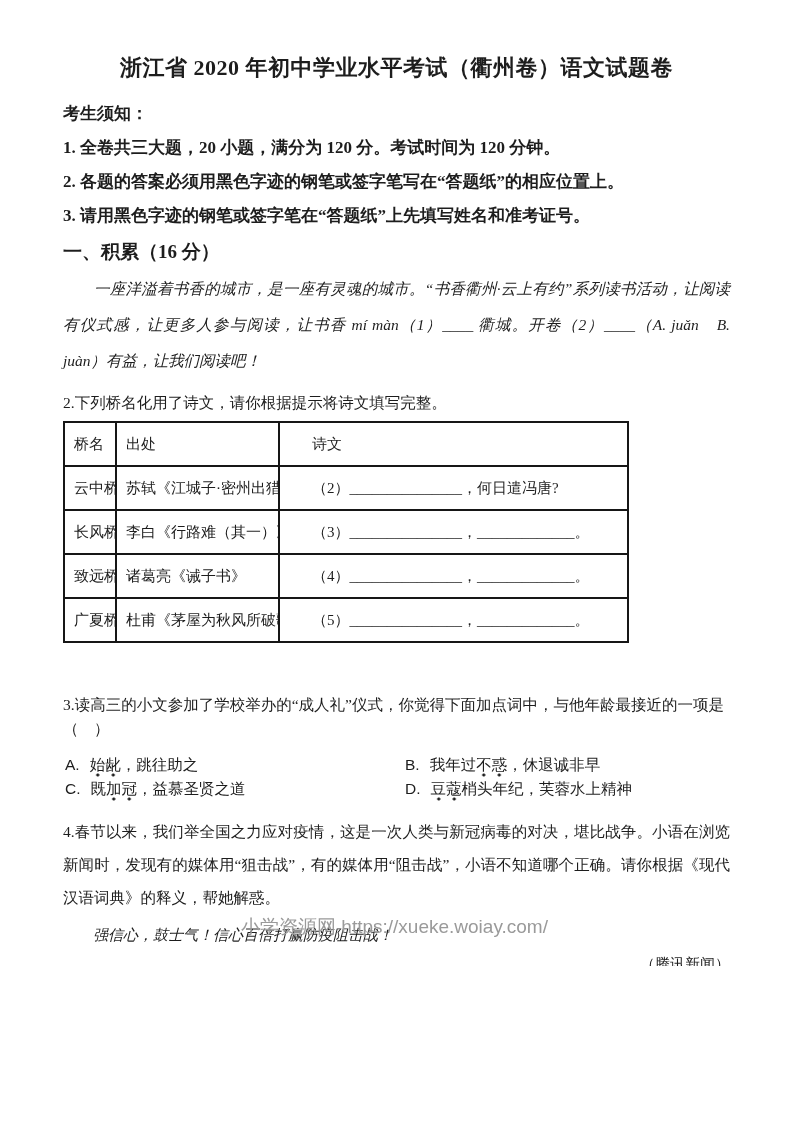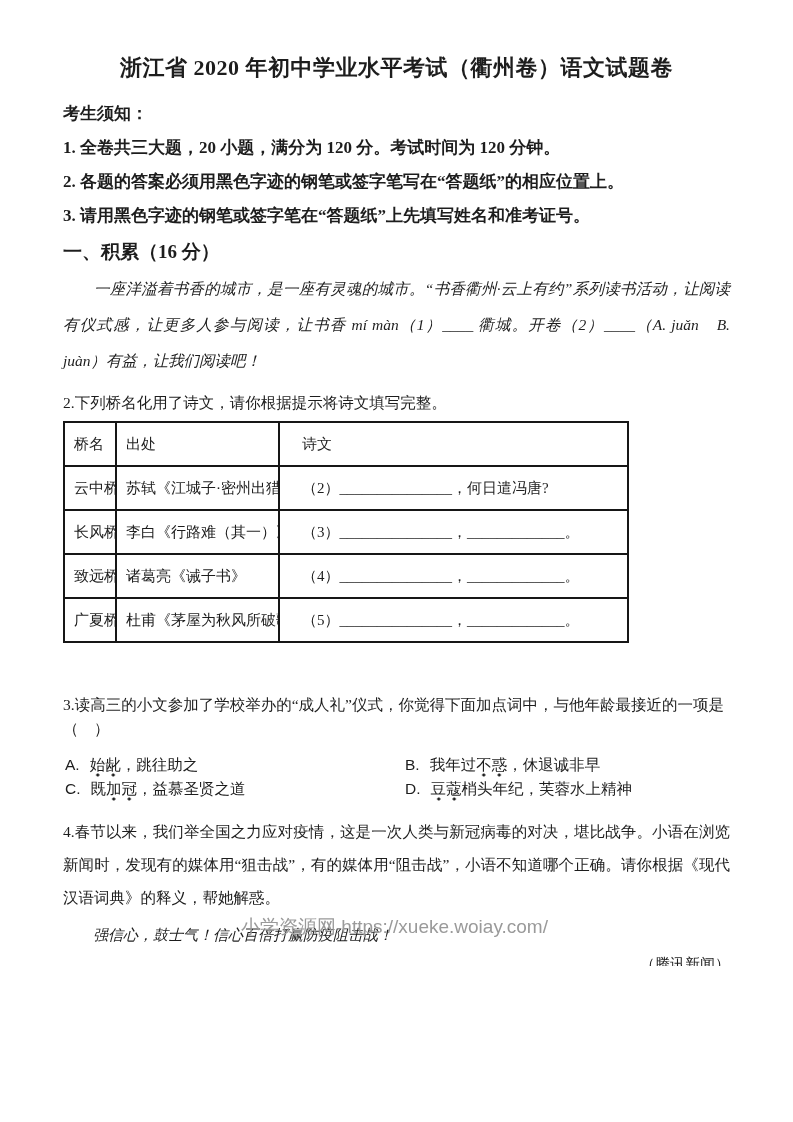--- a/index.html
+++ b/index.html
@@ -25,21 +25,21 @@
     font-size:15.5px;font-style:italic;line-height:36px;
     text-indent:2em;text-align:justify;margin:0 0 12px 0;
   }
   .q2stem{margin-top:8px;}
   table.bridge{border-collapse:collapse;margin:6px 0 0 0;table-layout:fixed;width:564px;}
   table.bridge th,table.bridge td{
     border:2px solid #161616;font-weight:normal;font-size:15px;
     height:42px;vertical-align:middle;text-align:left;
     padding:0 4px 0 9px;overflow:hidden;white-space:nowrap;
   }
-  table.bridge .c-verse{padding-left:22px;}
+  table.bridge .c-verse{padding-left:32px;}
   .q3stem{margin-top:50px;line-height:24px;}
   .options{
     display:grid;grid-template-columns:340px 1fr;
     margin:12px 0 0 2px;
     font-size:15.5px;line-height:24px;
   }
   .opt-label{font-family:"Liberation Sans",sans-serif;margin-right:10px;}
   .em-dot{
     background-image:radial-gradient(circle,#1d1d1d 1.3px,rgba(0,0,0,0) 1.8px);
     background-size:1em 4px;

